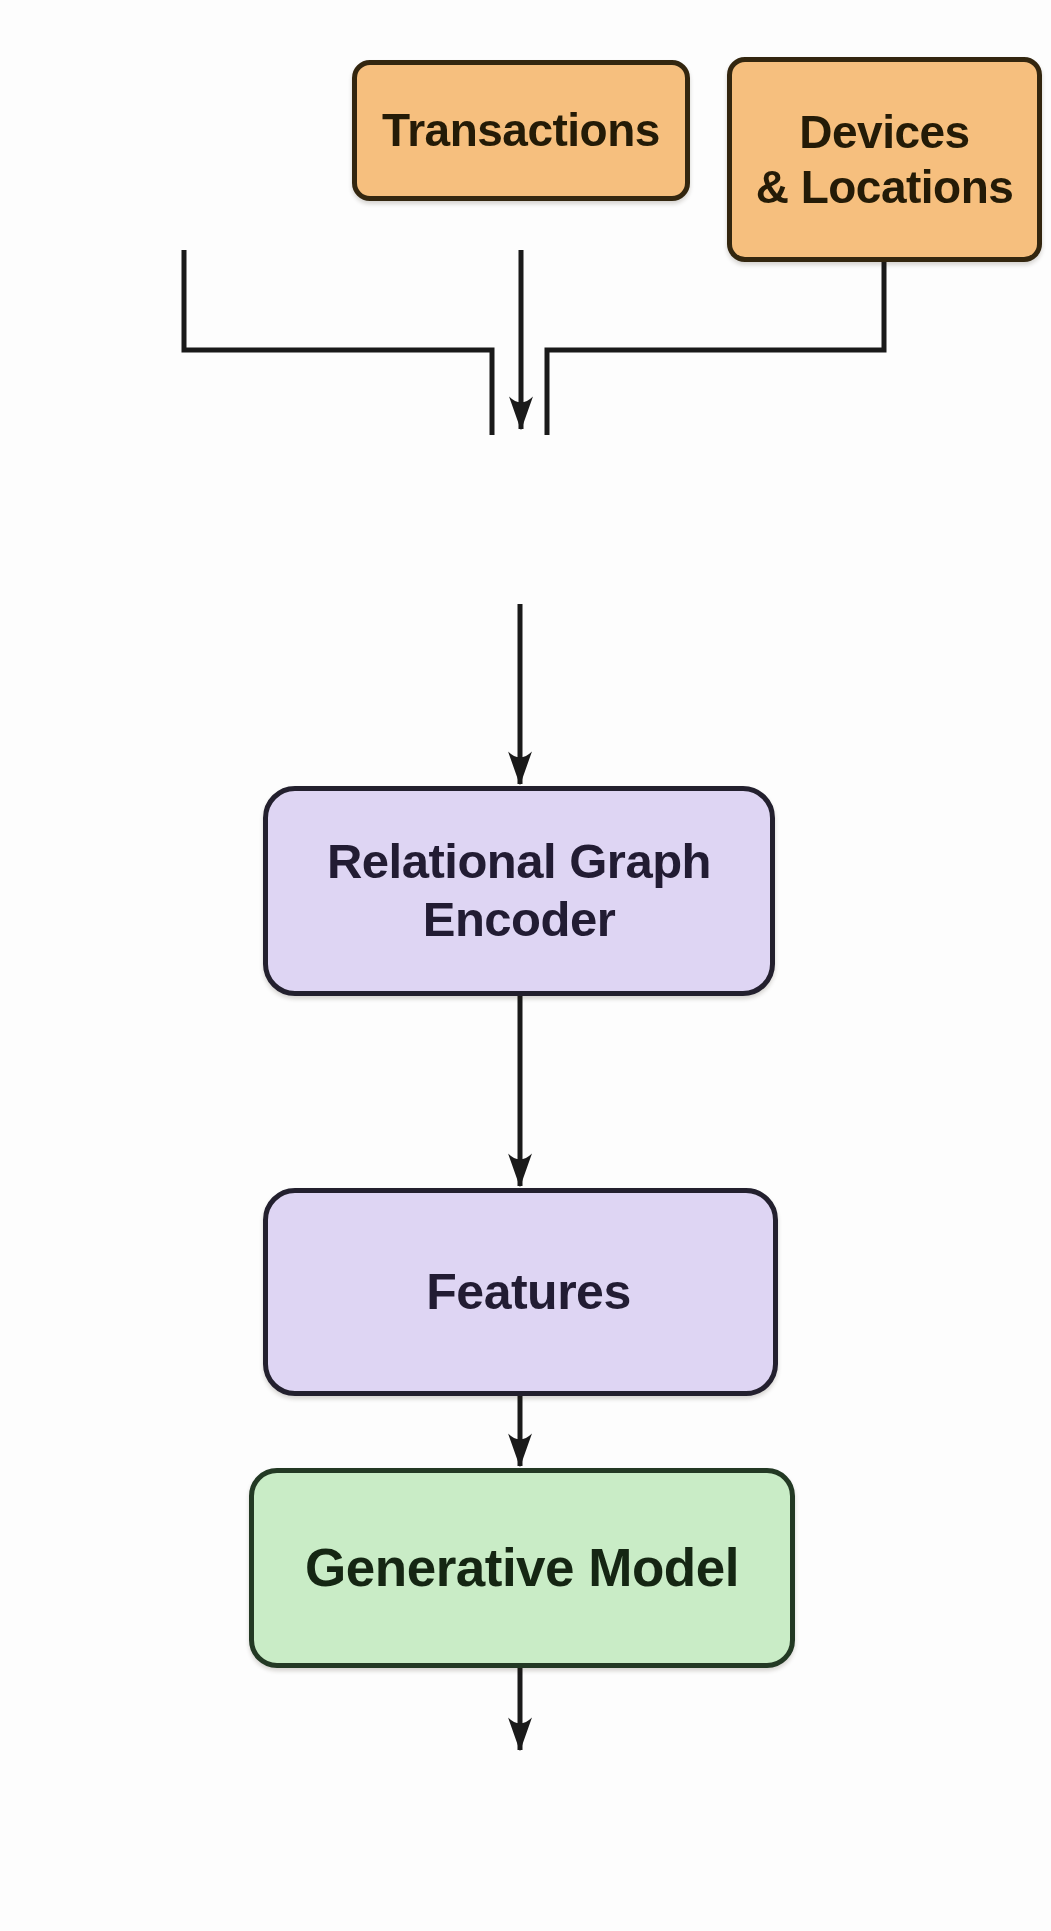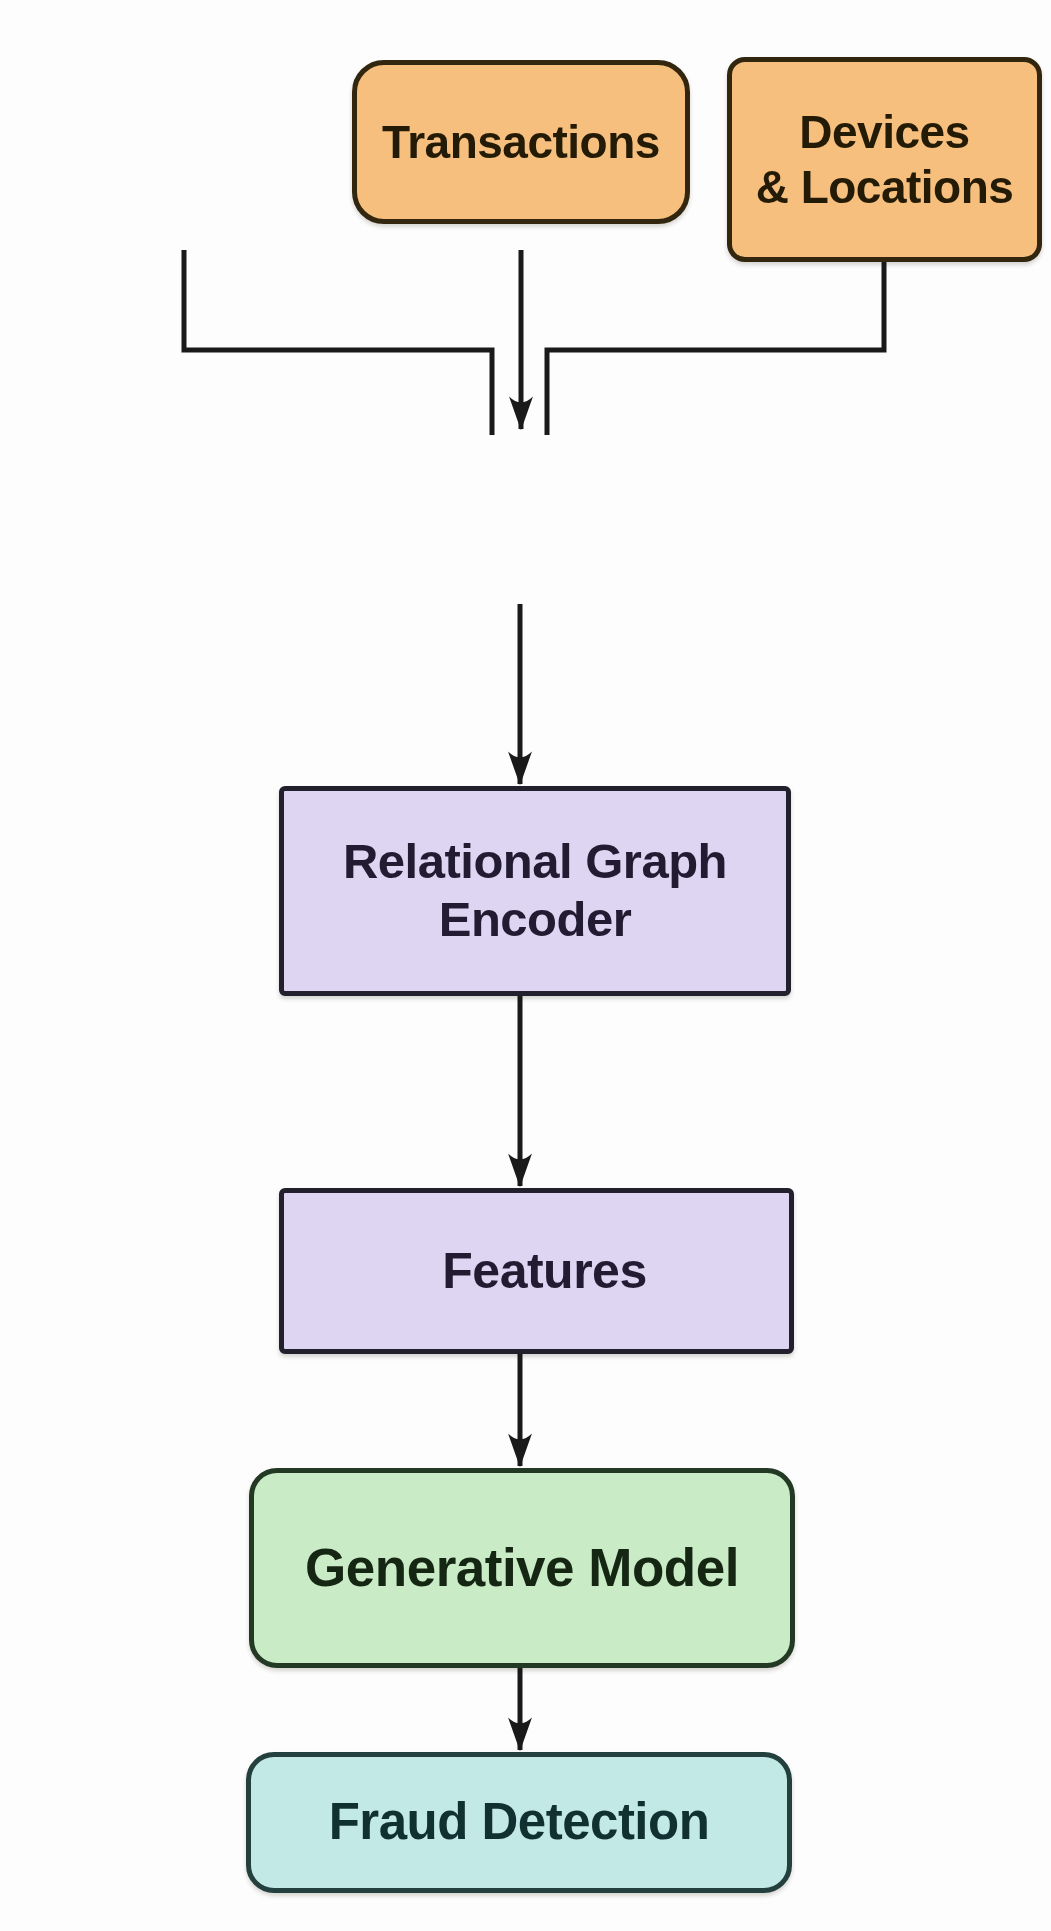--- a/index.html
+++ b/index.html
@@ -53,42 +53,41 @@
   
   .node.source {
     background: var(--source-fill, #F6BF7E);
     border-color: var(--source-border, #33260F);
     border-width: 5px;
     border-radius: 18px;
     color: var(--source-text, #241B07);
     font-size: 46px;
   }
   #n-accounts     { left: 44px;  top: 60px; width: 280px; height: 198px; }
-  #n-transactions { left: 352px; top: 60px; width: 338px; height: 164px; border-radius: 32px; }
+  #n-transactions { left: 352px; top: 60px; width: 338px; height: 141px; }
   #n-devices      { left: 727px; top: 57px; width: 315px; height: 205px; }
 
   #n-knowledge-graph {
     left: 179px; top: 432px; width: 708px; height: 177px;
     background: var(--graph-fill, #ACD6F3);
     border-color: var(--graph-border, #24394C);
     border-width: 6px;
     border-radius: 24px;
     color: var(--graph-text, #14293B);
     font-size: 58px;
   }
   .node.encoder {
     background: var(--encoder-fill, #DED5F3);
     border-color: var(--encoder-border, #23202E);
     border-width: 5px;
-    border-radius: 6px;
+    border-radius: 32px;
     color: var(--encoder-text, #221C33);
-    margin-left: 16px;
   }
   #n-relational-graph-encoder { left: 263px; top: 786px;  width: 512px; height: 210px; font-size: 49px; }
-  #n-features                 { left: 263px; top: 1188px; width: 515px; height: 166px; font-size: 50px; padding-left: 16px; }
+  #n-features                 { left: 263px; top: 1188px; width: 515px; height: 208px; font-size: 50px; padding-left: 16px; }
 
   #n-generative-model {
     left: 249px; top: 1468px; width: 546px; height: 200px;
     background: var(--model-fill, #C9ECC6);
     border-color: var(--model-border, #233924);
     border-width: 5px;
     border-radius: 28px;
     color: var(--model-text, #152613);
     font-size: 53px;
   }
@@ -139,17 +138,14 @@
   </div>
 
   <div class="node encoder" id="n-features">
     <span class="node-label">Features</span>
   </div>
 
   <div class="node" id="n-generative-model">
     <span class="node-label">Generative Model</span>
   </div>
 
-  <div class="node" id="n-fraud-detection">
-    <span class="node-label">Fraud Detection</span>
-  </div>
 
 </div>
 
 </body></html>

